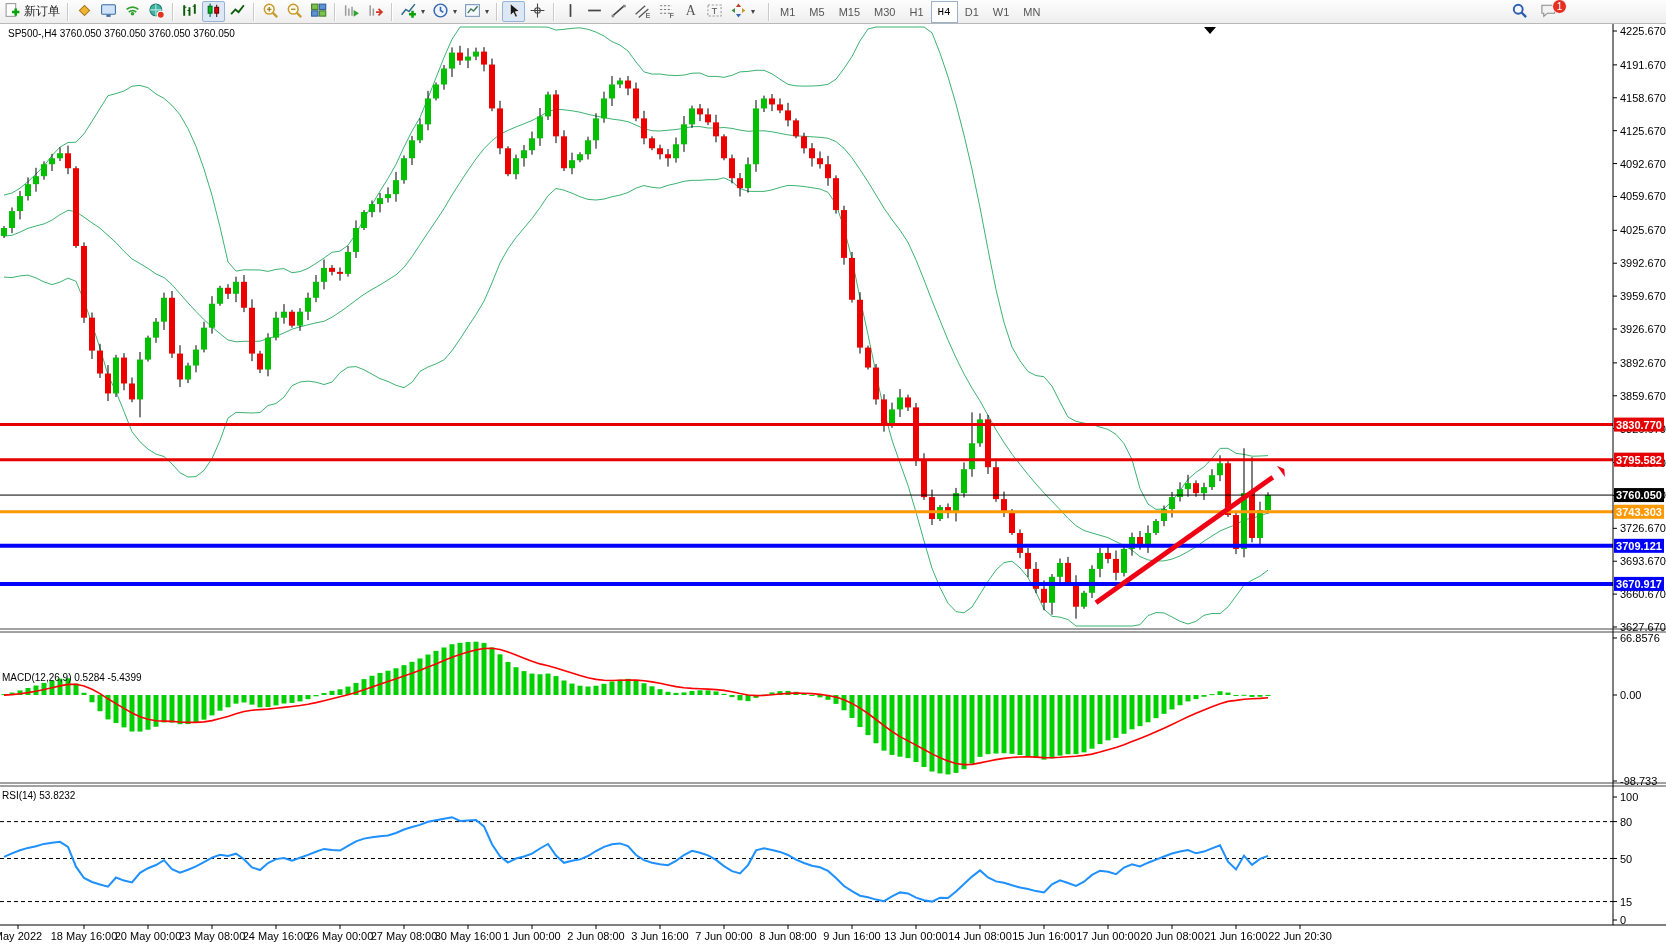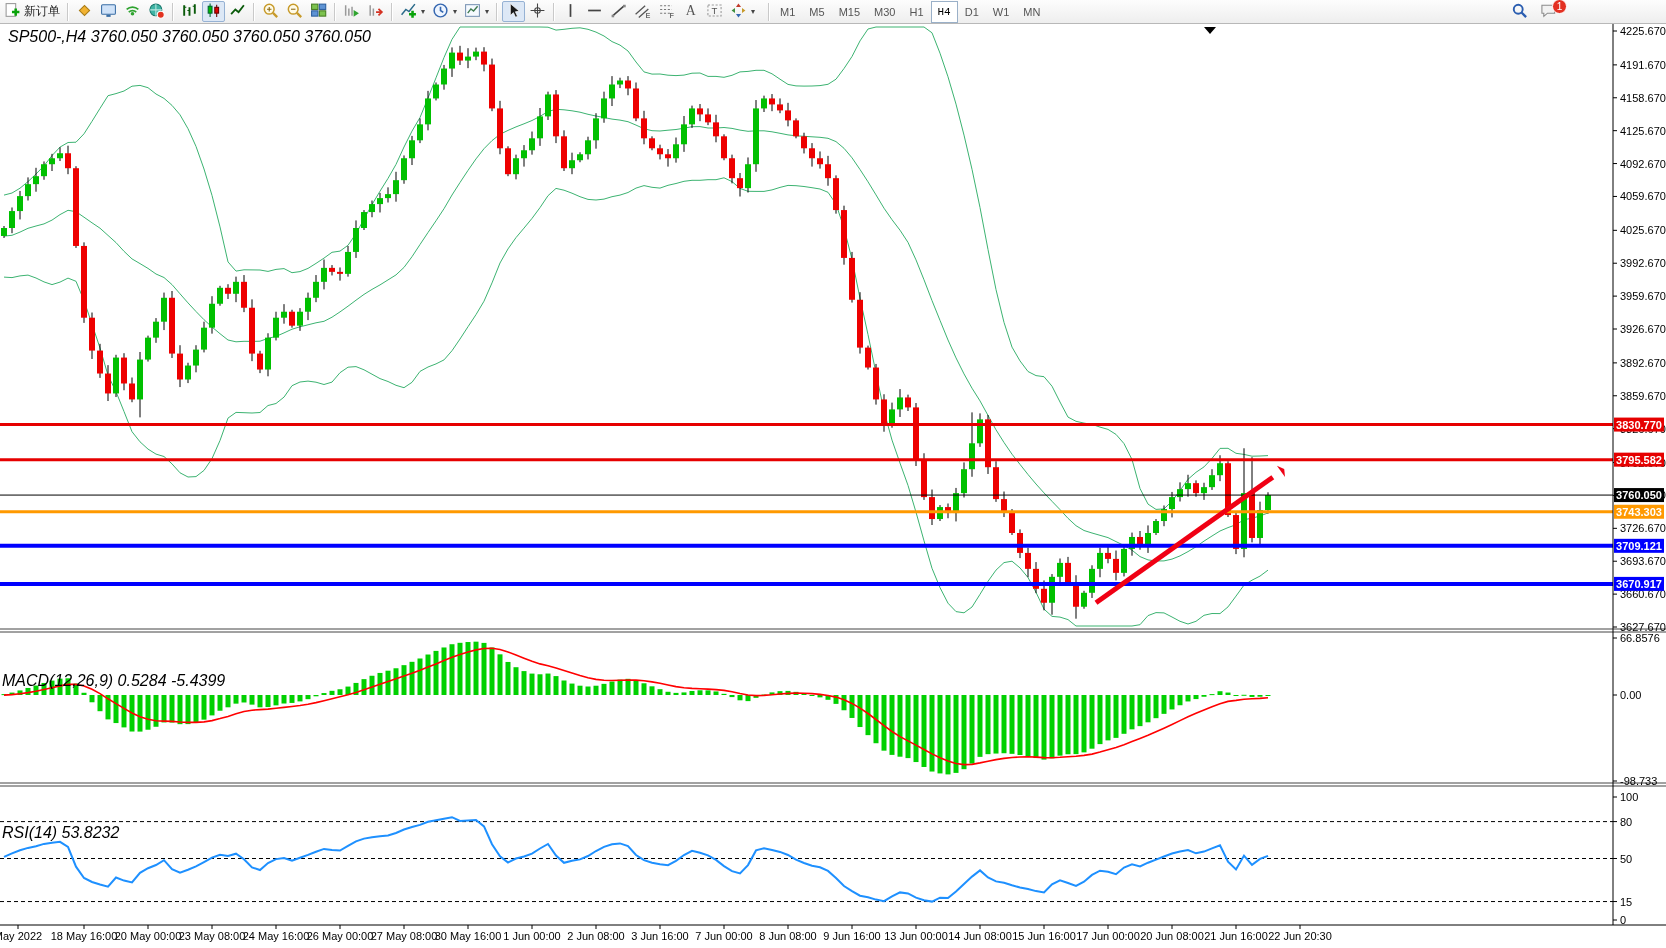--- a/index.html
+++ b/index.html
@@ -19,24 +19,24 @@
     border:1px solid transparent;text-align:right;}
   .tf-btn.active{background:#fff;border:1px solid #9ab0c8;color:#000;font-family:Liberation Mono, monospace;}
   #tb-right{position:absolute;left:1508px;top:0;height:24px;display:flex;align-items:center;gap:6px;}
   #chat-wrap{position:relative;}
   #chat-badge{position:absolute;right:-8px;top:-4px;background:#e33022;color:#fff;
     border-radius:8px;font-size:10px;line-height:13px;min-width:13px;text-align:center;
     border:1px solid #fff;}
   
   #chart-area{position:absolute;left:0;top:24px;width:1666px;height:924px;background:#fff;}
   #chart-svg{position:absolute;left:0;top:0;}
-  .overlay-label{position:absolute;font-size:16px;color:#000;white-space:nowrap;font-style:italic;}
+  .overlay-label{position:absolute;font-size:10px;color:#000;white-space:nowrap;}
   #ohlc-title{left:8px;top:4px;}
   #macd-label{left:2px;top:648px;}
-  #rsi-label{left:2px;top:766px;margin-top:34px;}
+  #rsi-label{left:2px;top:766px;}
 </style>
 </head>
 <body>
 
 <div id="toolbar">
   <span class="tbtn">
     <span class="ticon"><svg width="17" height="17" viewBox="0 0 16 16">
           <rect x="2" y="1.5" width="9" height="12" fill="#fff" stroke="#999"></rect>
           <path d="M7.5 9.5h7M11 6v7" stroke="#09a209" stroke-width="2.4" fill="none"></path>
         </svg></span>

